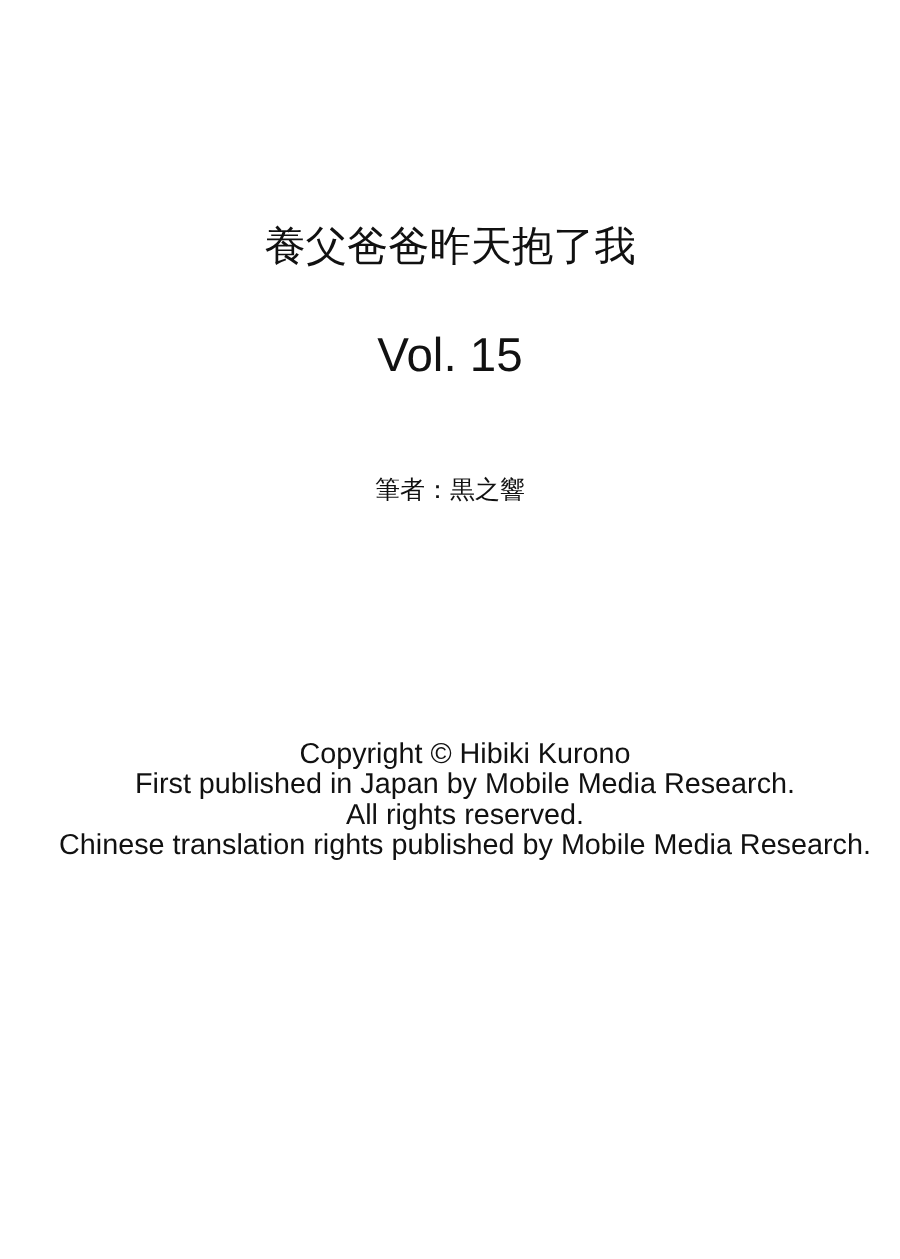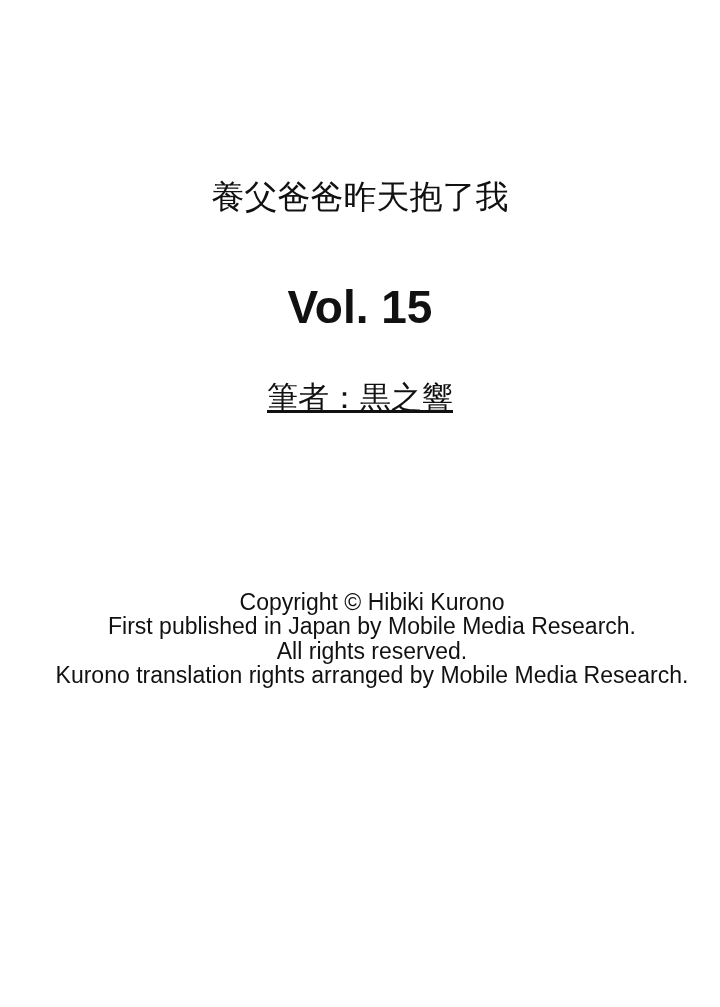--- a/index.html
+++ b/index.html
@@ -25,30 +25,28 @@
       white-space: nowrap;
     }
     .title {
       top: 180px;
       font-size: 33px;
       font-weight: normal;
       line-height: 1;
       letter-spacing: 0px;
     }
     .volume {
-      top: 284px;
-      font-size: 46px;
+      top: 266px;
+      font-size: 38px;
       line-height: 1;
-      font-weight: bold;
     }
     .author {
       top: 382px;
-      font-size: 31px;
+      font-size: 20px;
       line-height: 1;
-      text-decoration: underline;
     }
     .copyright {
       top: 590px;
       font-size: 23px;
       line-height: 24.3px;
       padding-left: 24px;
     }
   </style>
 </head>
 <body>
@@ -58,16 +56,16 @@
   <h1 class="centered title">養父爸爸昨天抱了我</h1>
 
   <div class="centered volume">Vol. 15</div>
 
   <div class="centered author">筆者：黒之響</div>
 
   <div class="centered copyright">
     <div>Copyright © Hibiki Kurono</div>
     <div>First published in Japan by Mobile Media Research.</div>
     <div>All rights reserved.</div>
-    <div>Kurono translation rights arranged by Mobile Media Research.</div>
+    <div>Chinese translation rights published by Mobile Media Research.</div>
   </div>
 
 </div>
 
 </body></html>

